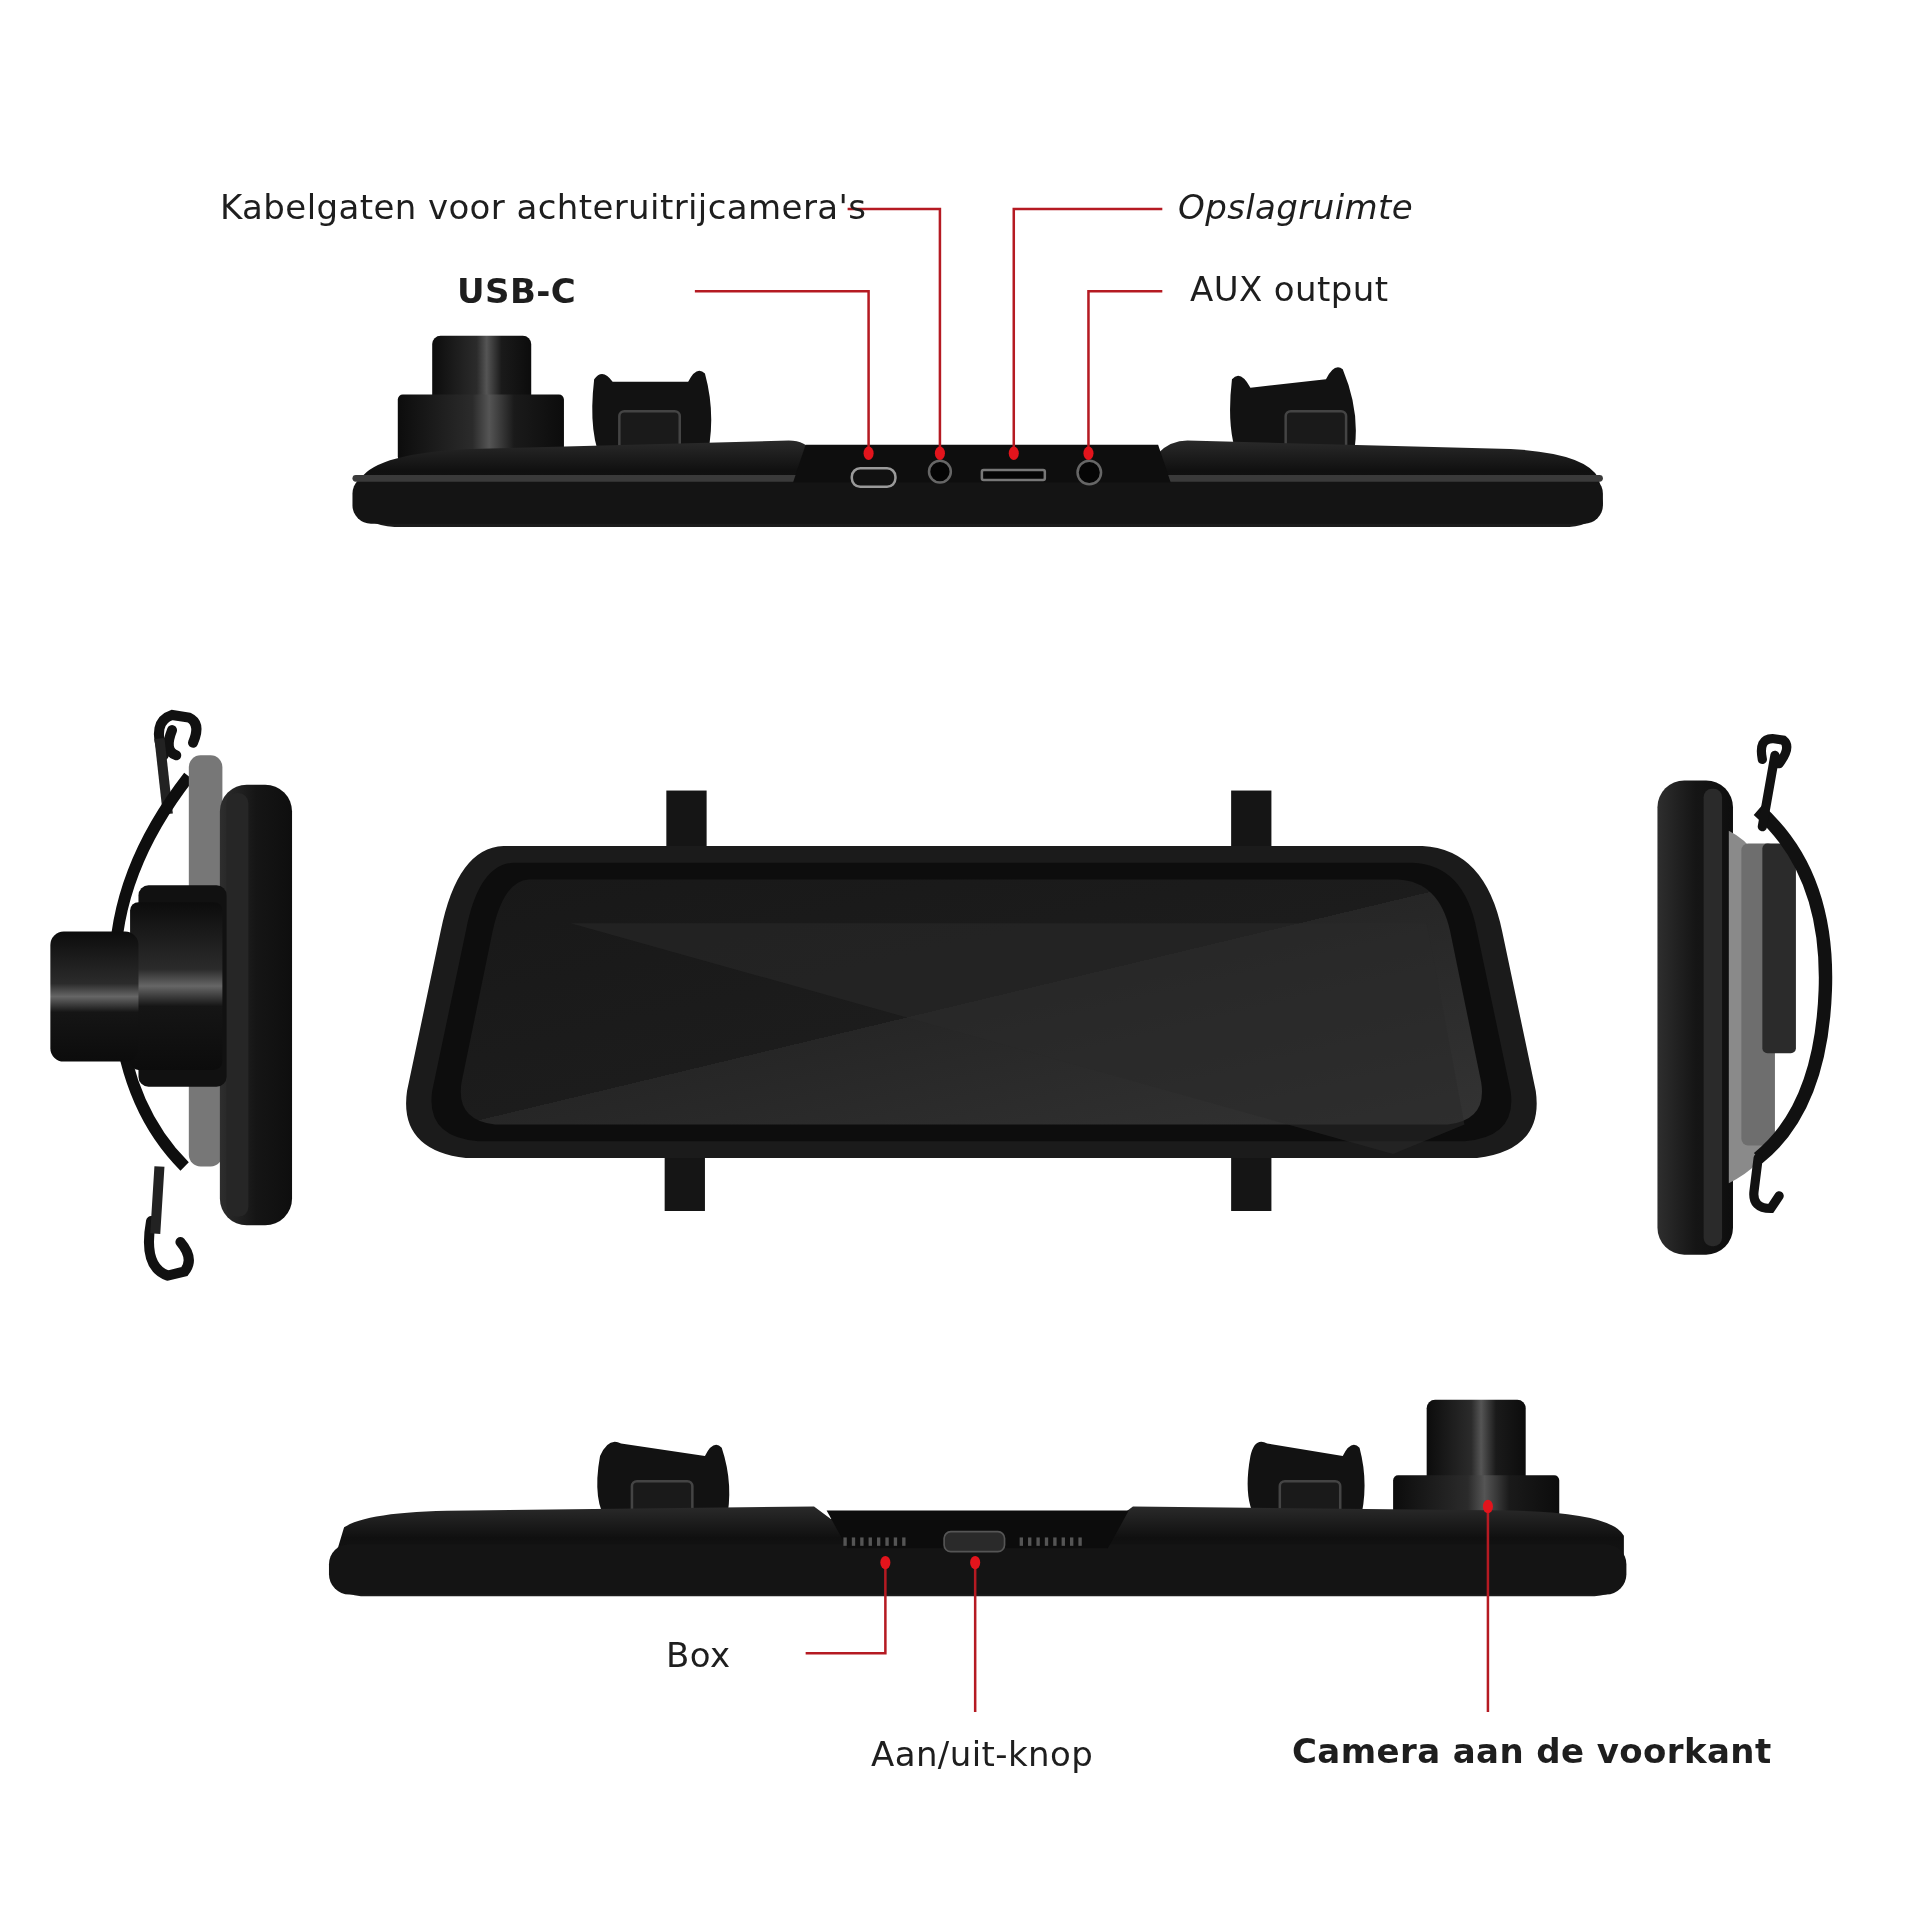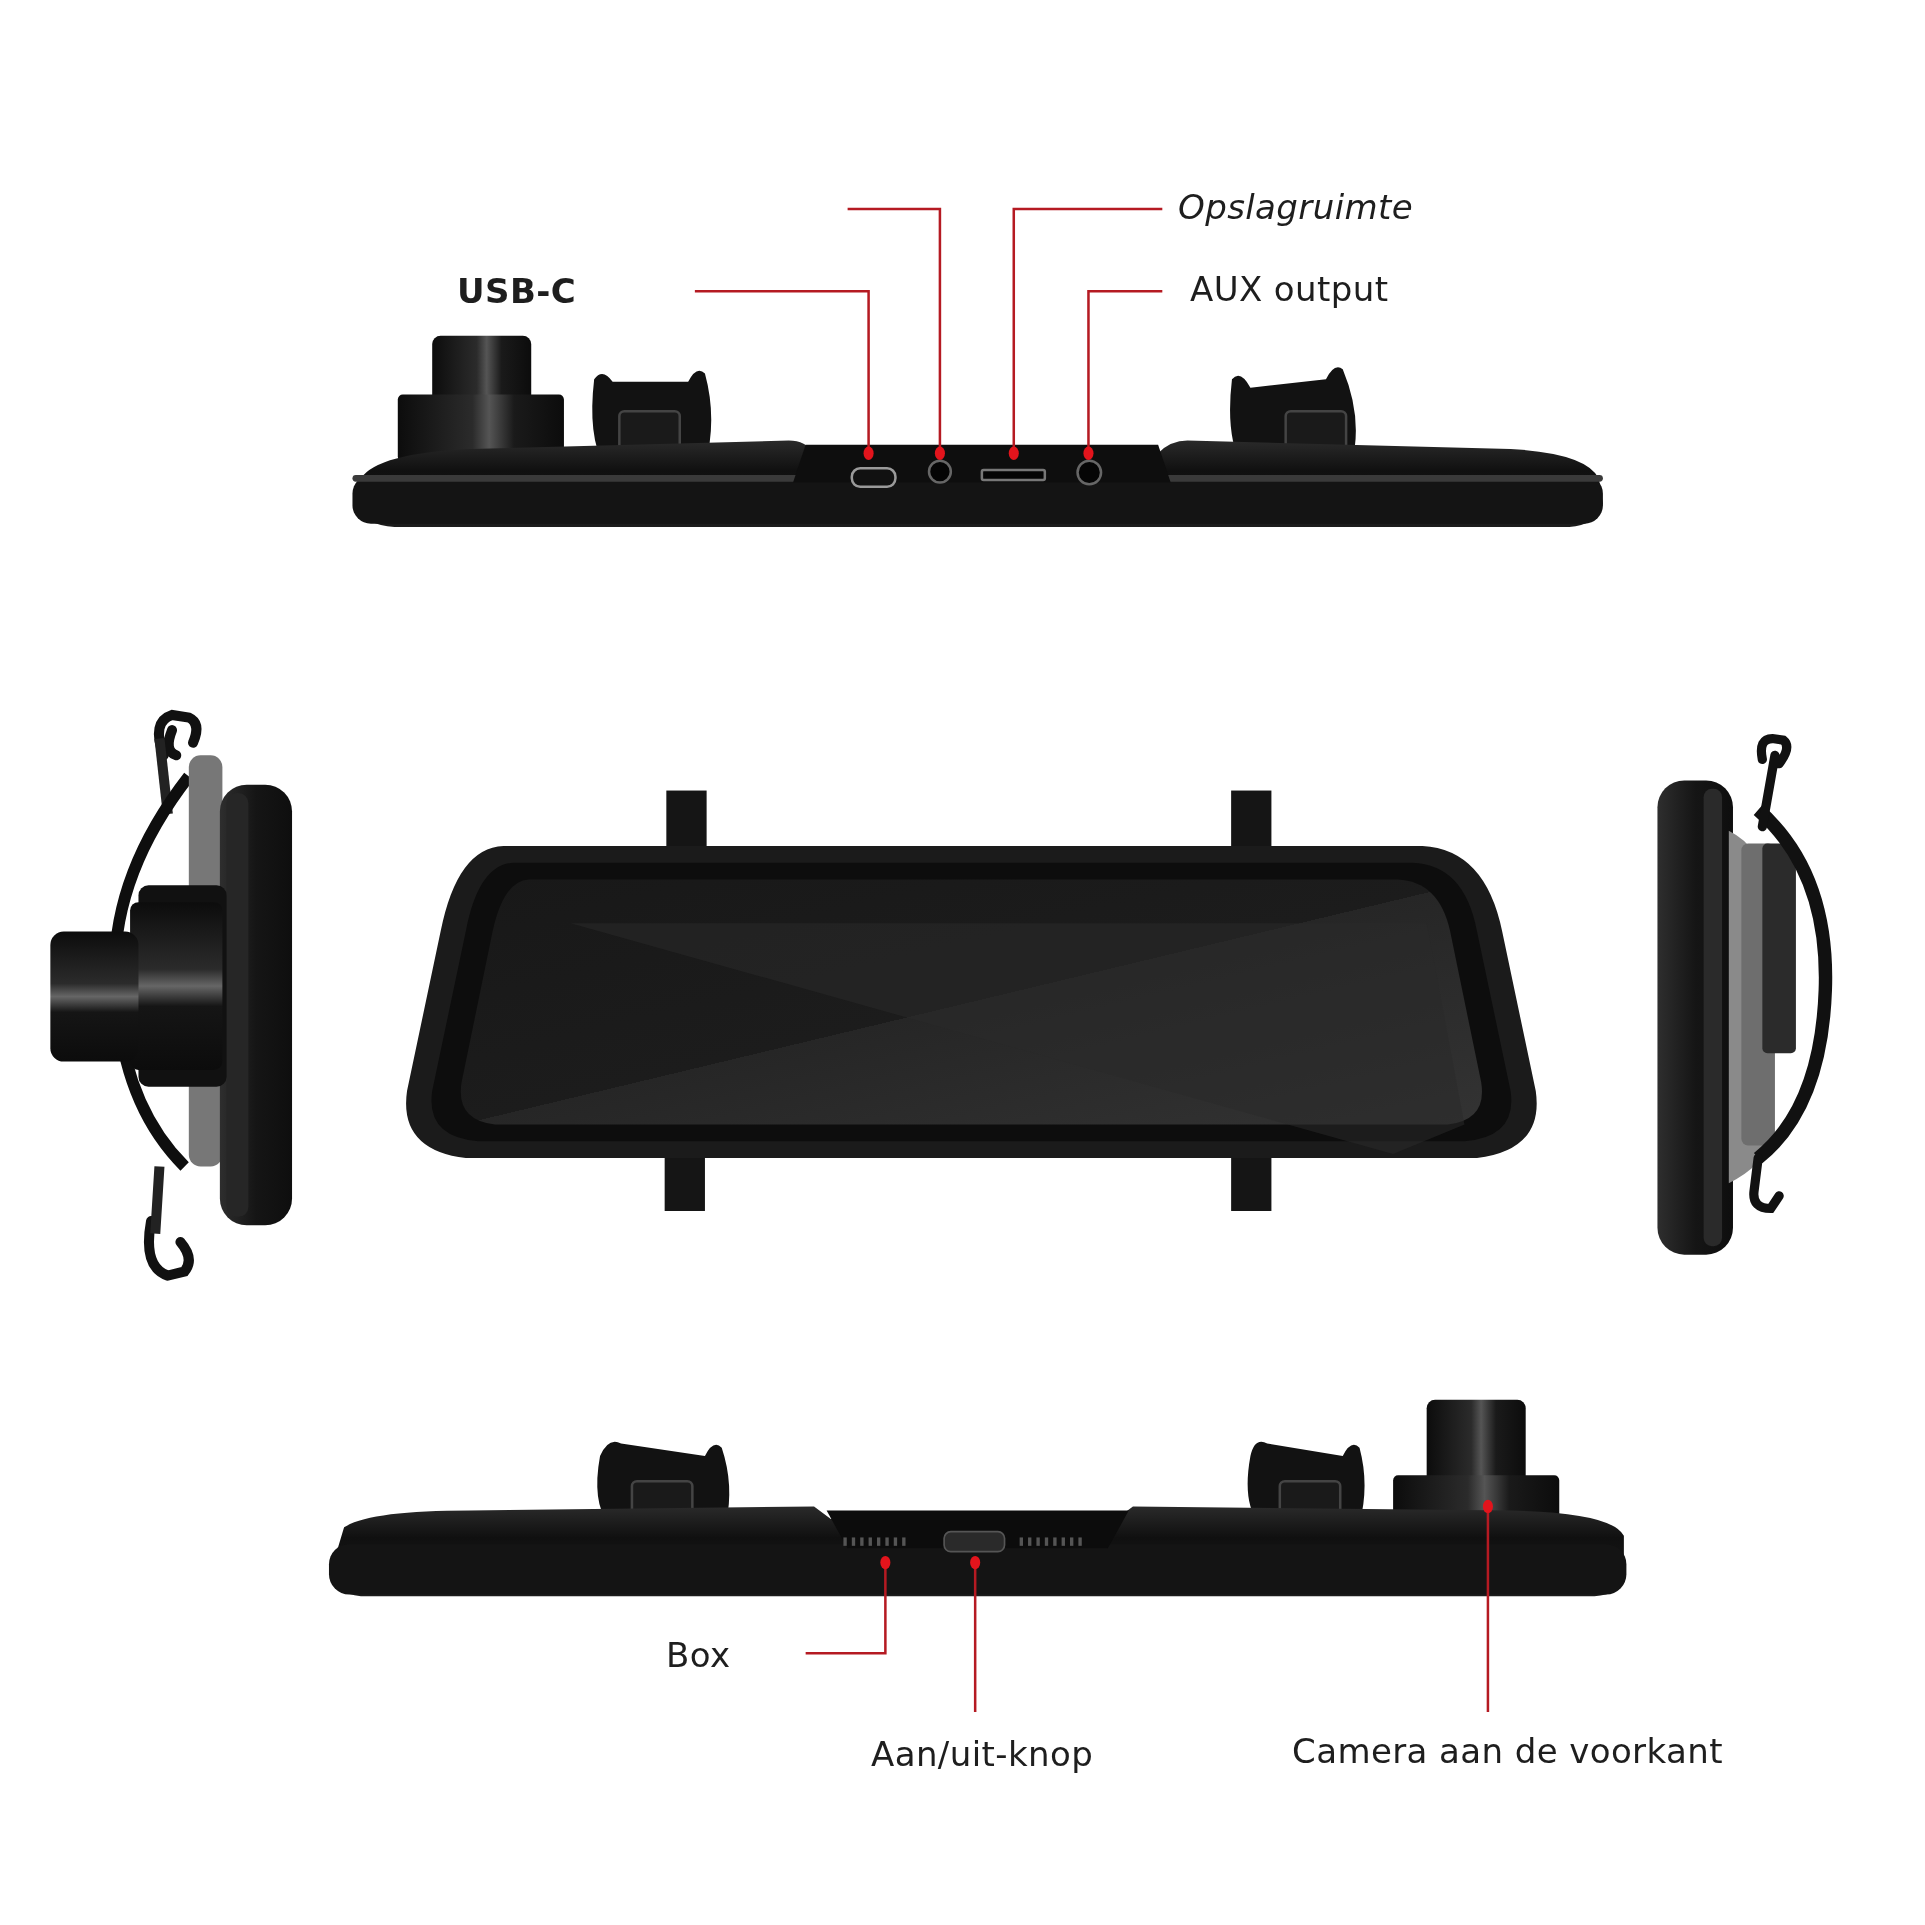--- a/index.html
+++ b/index.html
@@ -179,21 +179,22 @@
       <polyline points="1162,1860 1162,2040"></polyline>
       <polyline points="1773,1795 1773,2040"></polyline>
     </g>
     <g fill="#e3141c">
       <ellipse cx="1055" cy="1862" rx="6" ry="8"></ellipse>
       <ellipse cx="1162" cy="1862" rx="6" ry="8"></ellipse>
       <ellipse cx="1773" cy="1795" rx="6" ry="8"></ellipse>
     </g>
   </svg>
 
+  <div class="label" style="left:220px;top:190px;">Kabelgaten voor achteruitrijcamera's</div>
   <div class="label" style="left:457px;top:274px;font-weight:bold;">USB-C</div>
   <div class="label" style="left:1178px;top:190px;font-style:italic;">Opslagruimte</div>
   <div class="label" style="left:1190px;top:272px;">AUX output</div>
 
   <div class="label" style="left:666px;top:1638px;">Box</div>
   <div class="label" style="left:871px;top:1737px;text-align:right;">Aan/uit-knop</div>
-  <div class="label" style="left:1292px;top:1734px;">Camera aan de voorkant</div>
+  <div class="label" style="left:1292px;top:1734px;font-weight:bold;">Camera aan de voorkant</div>
 </div>
 
 
 </body></html>

